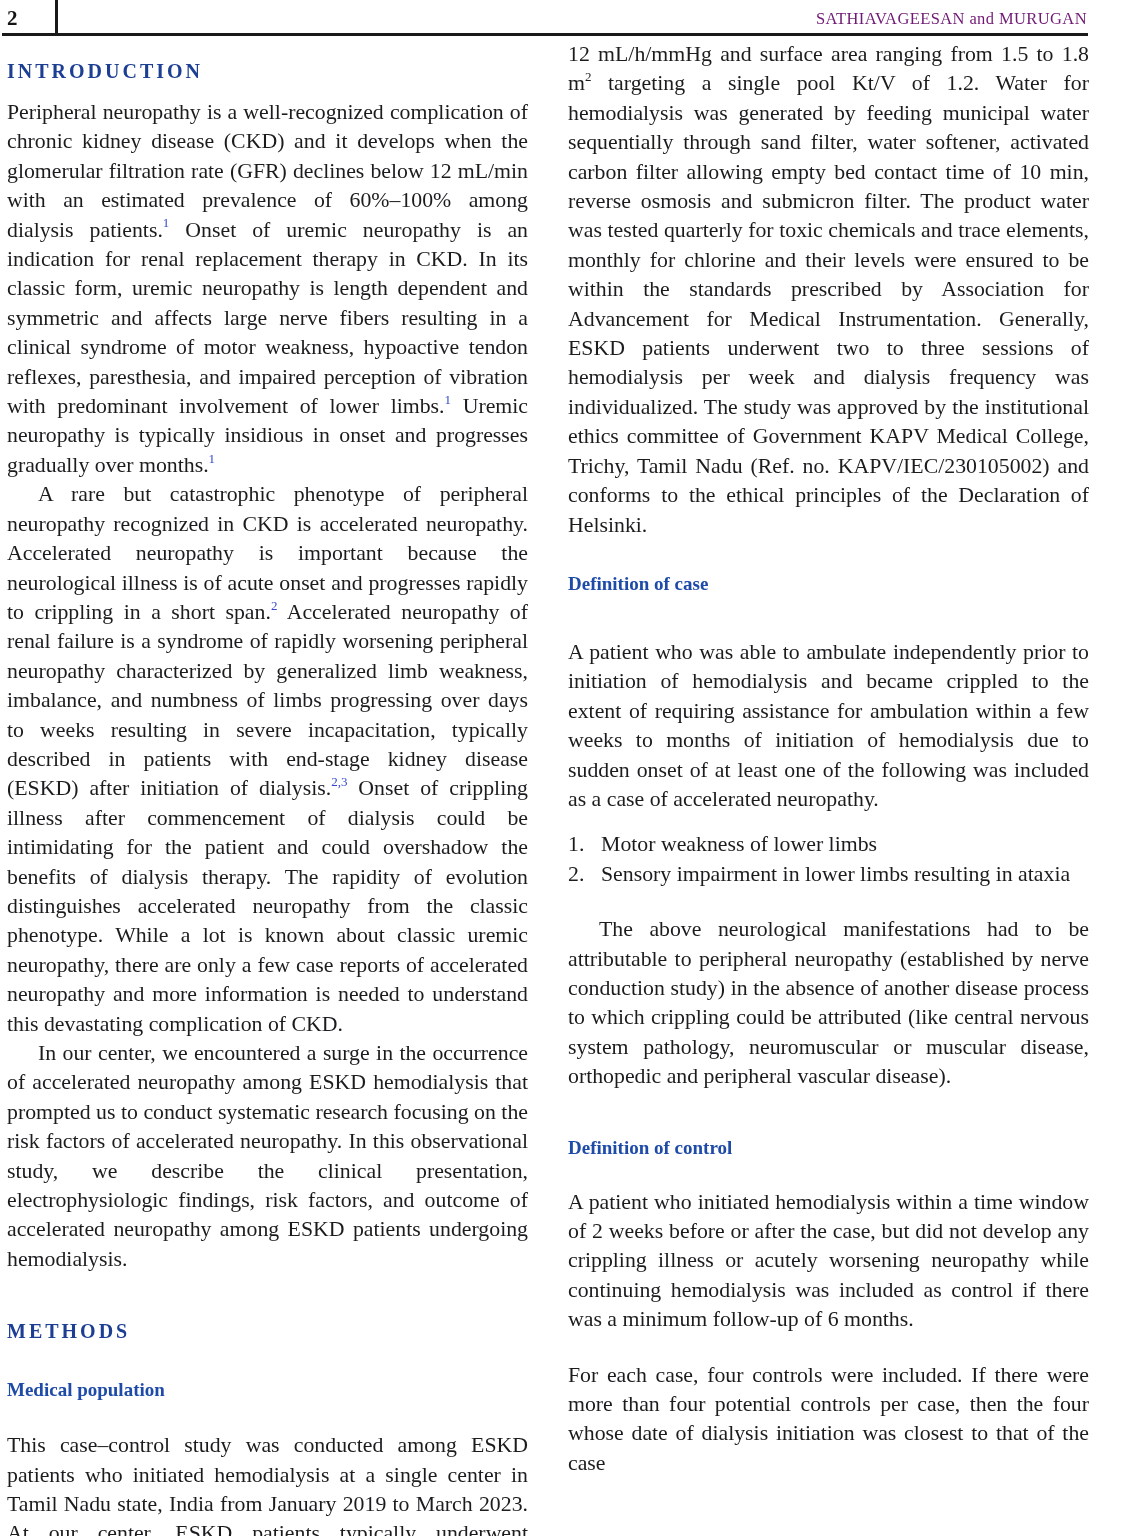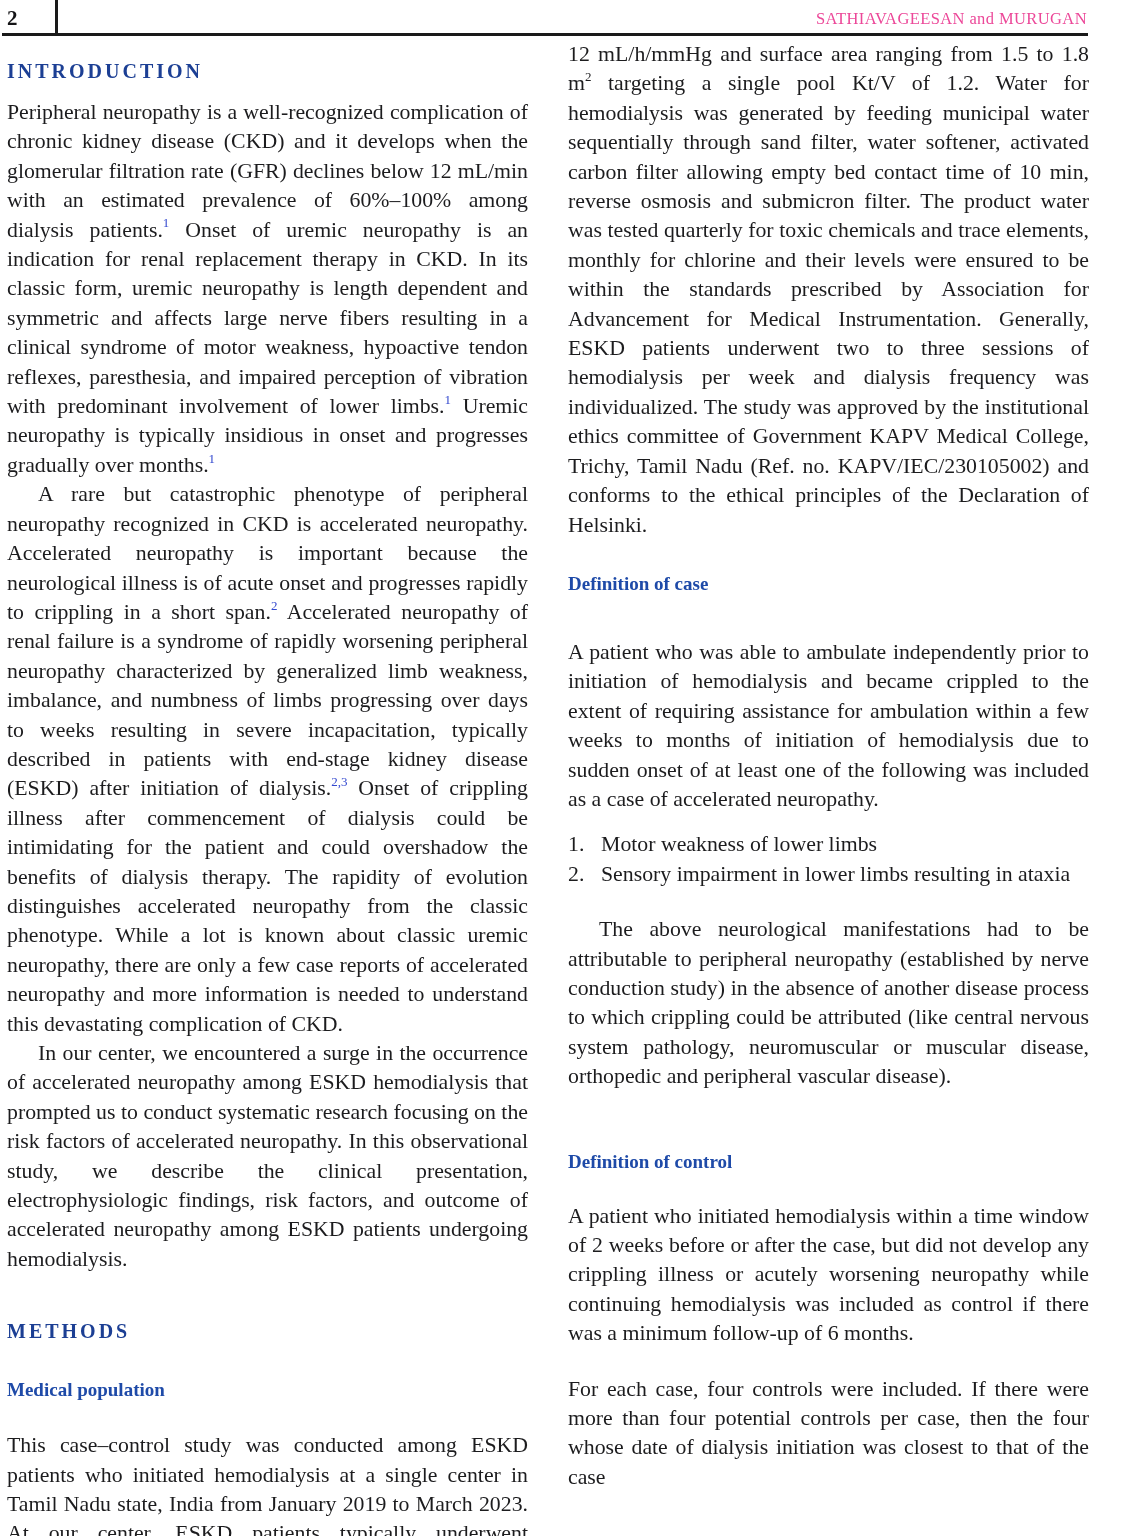--- a/index.html
+++ b/index.html
@@ -22,21 +22,21 @@
   .pageno{
     position:absolute;left:7px;top:6px;
     font-size:21px;font-weight:bold;color:#141416;
   }
   .vbar{
     position:absolute;left:55px;top:0;width:3px;height:34px;
     background:var(--rule-ink);
   }
   .running{
     position:absolute;right:37px;top:9px;
-    font-size:16.5px;letter-spacing:0.4px;color:#ec4899;
+    font-size:16.5px;letter-spacing:0.4px;color:#701a75;
     white-space:nowrap;
   }
   .rule{
     position:absolute;left:2px;top:33px;width:1086px;height:3px;
     background:var(--rule-ink);
   }
   
   .cols{
     position:absolute;left:7px;top:40px;
     display:flex;gap:40px;
@@ -66,21 +66,21 @@
   .h2-source{margin-top:31px;}
   .p-source{margin-top:27px;}
   .p-cont{}
   .h2-case{margin-top:30px;}
   .p-case{margin-top:40px;}
   .list{margin-top:16px;}
   .li{display:flex;font-size:21.8px;line-height:29.4px;}
   .li .num{flex:0 0 33px;}
   .li .li-text{flex:1;}
   .p-attrib{margin-top:26px;}
-  .h2-control{margin-top:56px;}
+  .h2-control{margin-top:42px;}
   .p-control{margin-top:26px;}
   .h2-inclusion{margin-top:48px;}
   .p-inclusion{margin-top:26px;}
   sup{
     font-size:13px;line-height:0;
     position:relative;top:-1px;
     vertical-align:super;
   }
   sup.ref{color:var(--ref-blue);}
 </style>

